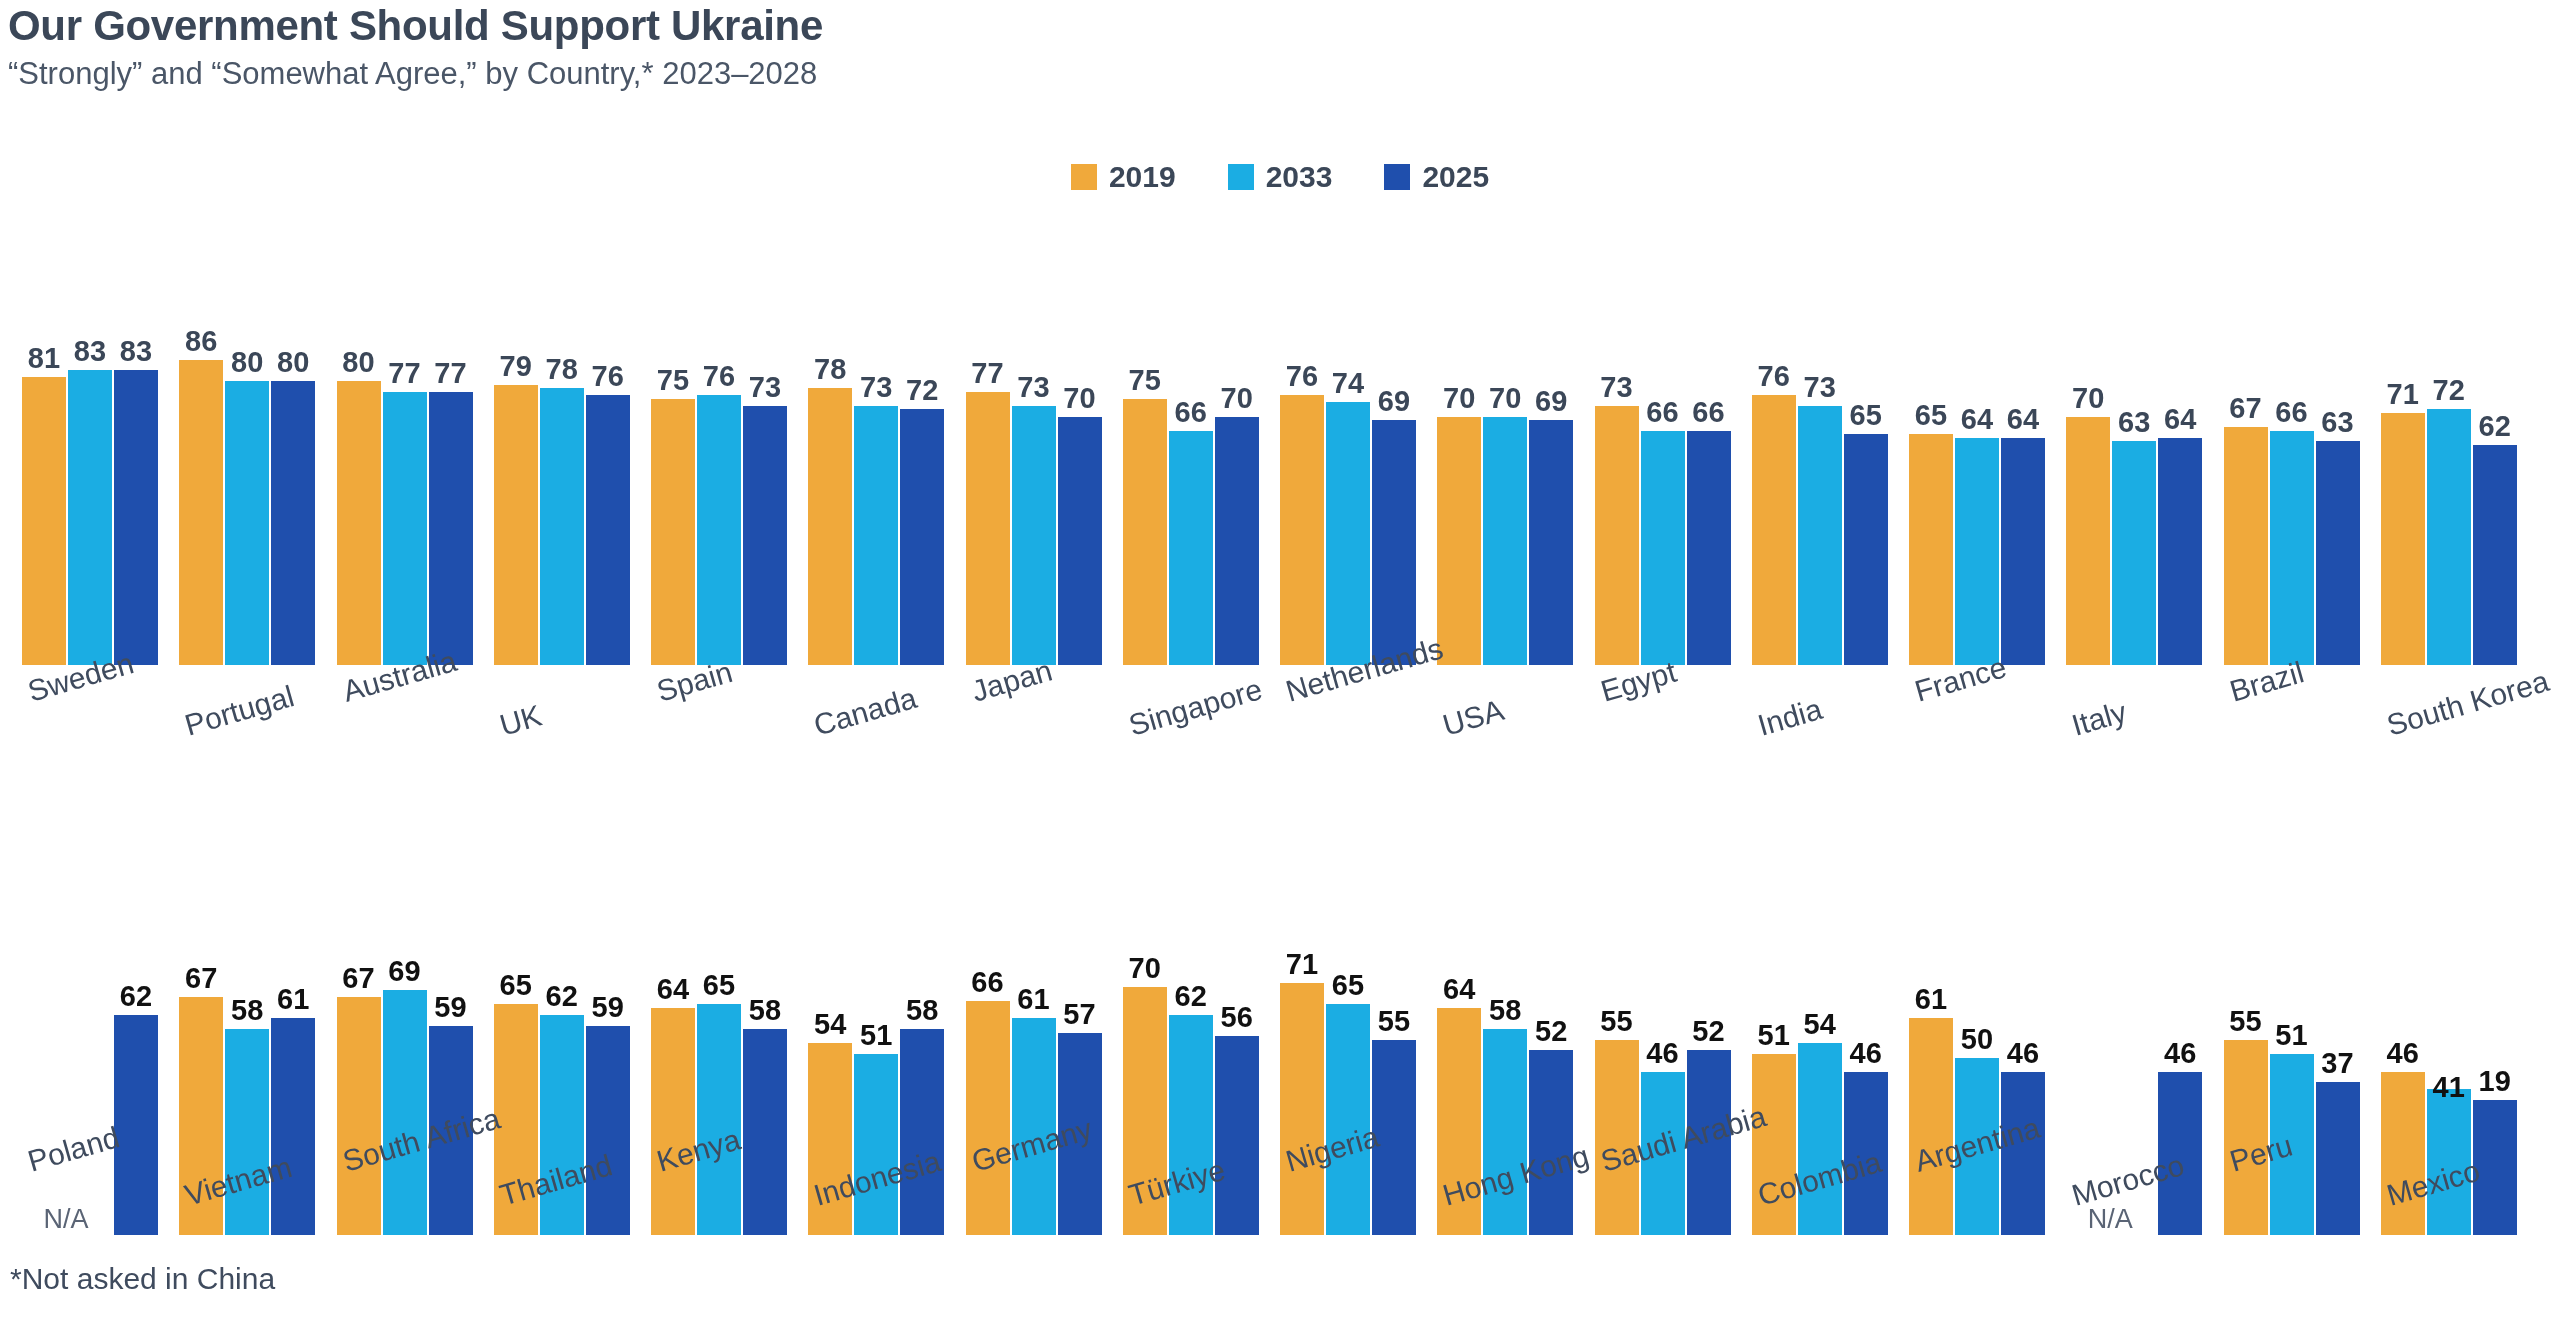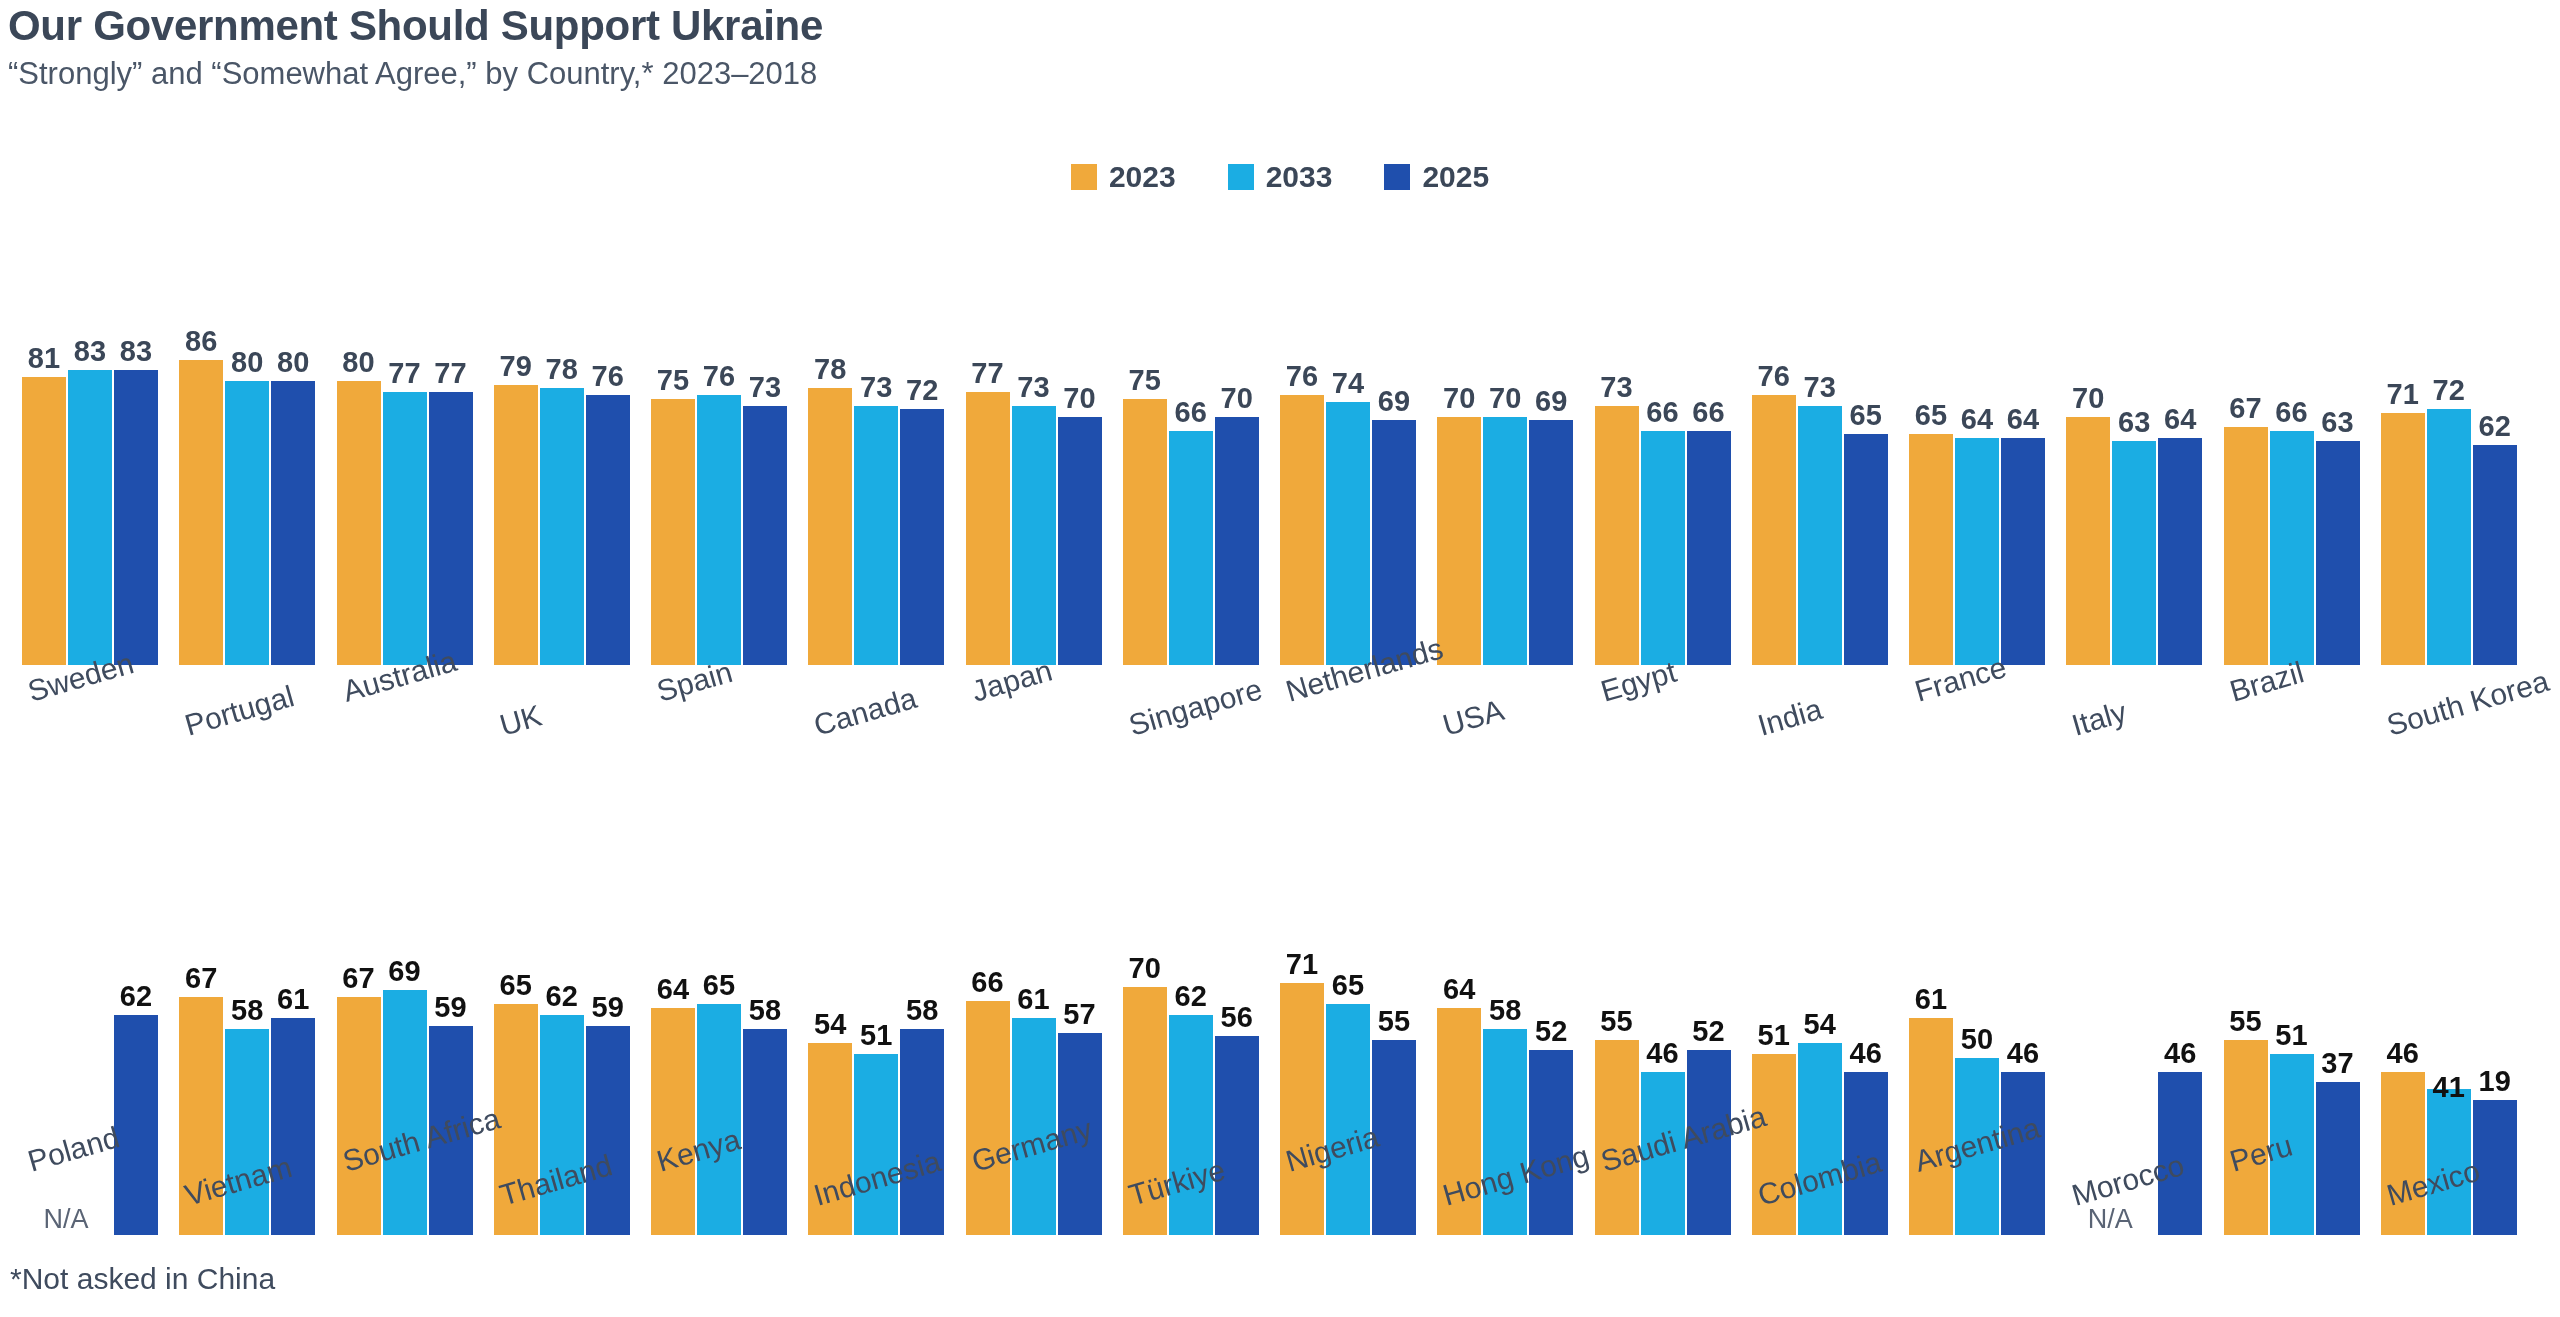--- a/index.html
+++ b/index.html
@@ -102,27 +102,27 @@
   #footnote{
     position:absolute;left:10px;top:1262px;
     font-size:30px;color:#3f4b5e;
   }
 </style>
 </head>
 <body>
 
 <div id="header">
   <h1 id="chart-title">Our Government Should Support Ukraine</h1>
-  <div id="chart-subtitle">“Strongly” and “Somewhat Agree,” by Country,* 2023–2018</div>
+  <div id="chart-subtitle">“Strongly” and “Somewhat Agree,” by Country,* 2023–2028</div>
 </div>
 
 <div id="legend">
     <div class="legend-item">
       <span class="legend-swatch" style="background: rgb(240, 169, 59);"></span>
-      <span class="legend-label">2023</span>
+      <span class="legend-label">2019</span>
     </div>
     <div class="legend-item">
       <span class="legend-swatch" style="background: rgb(27, 173, 227);"></span>
       <span class="legend-label">2033</span>
     </div>
     <div class="legend-item">
       <span class="legend-swatch" style="background: rgb(31, 79, 173);"></span>
       <span class="legend-label">2025</span>
     </div>
   </div>

